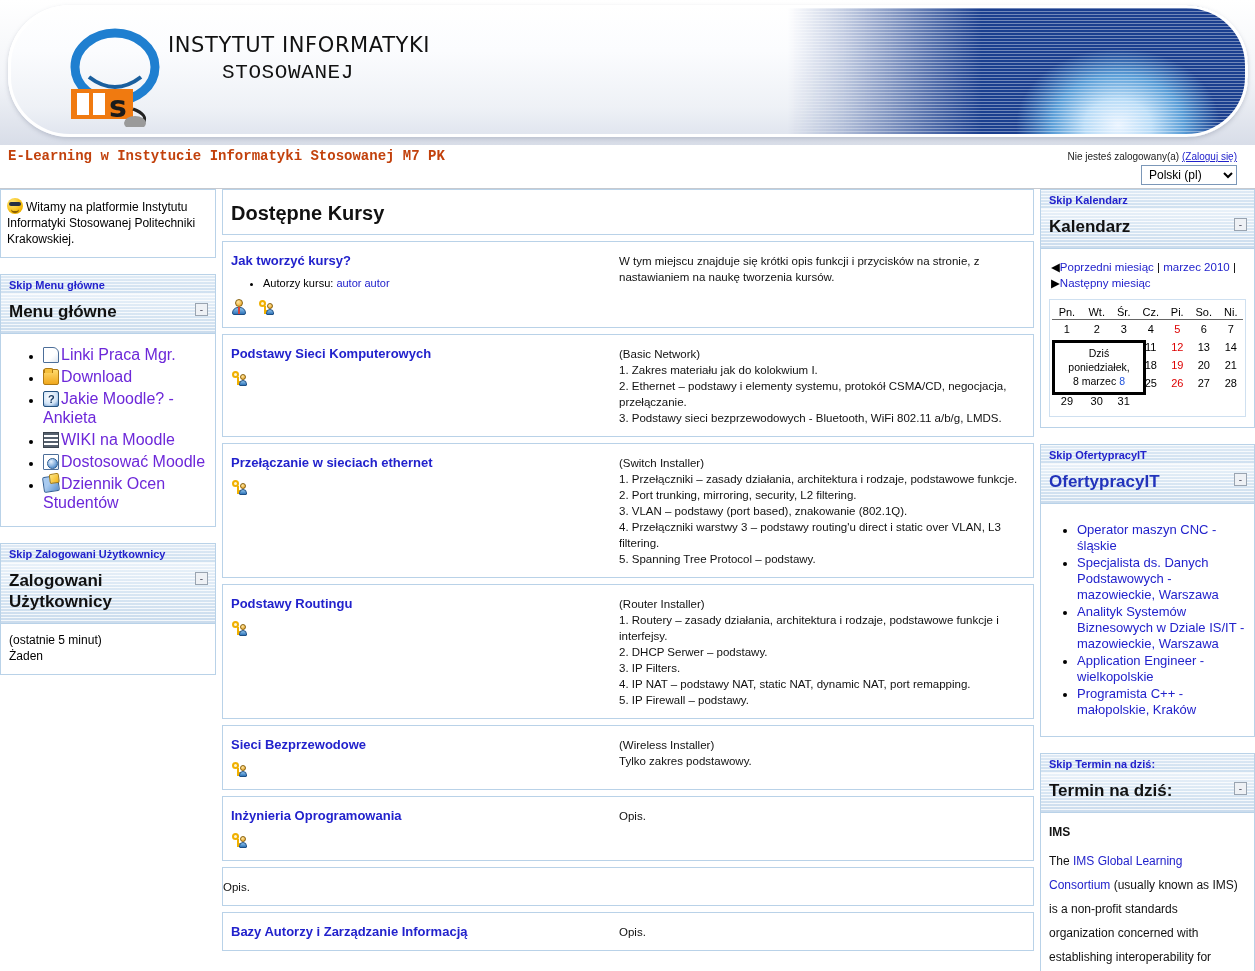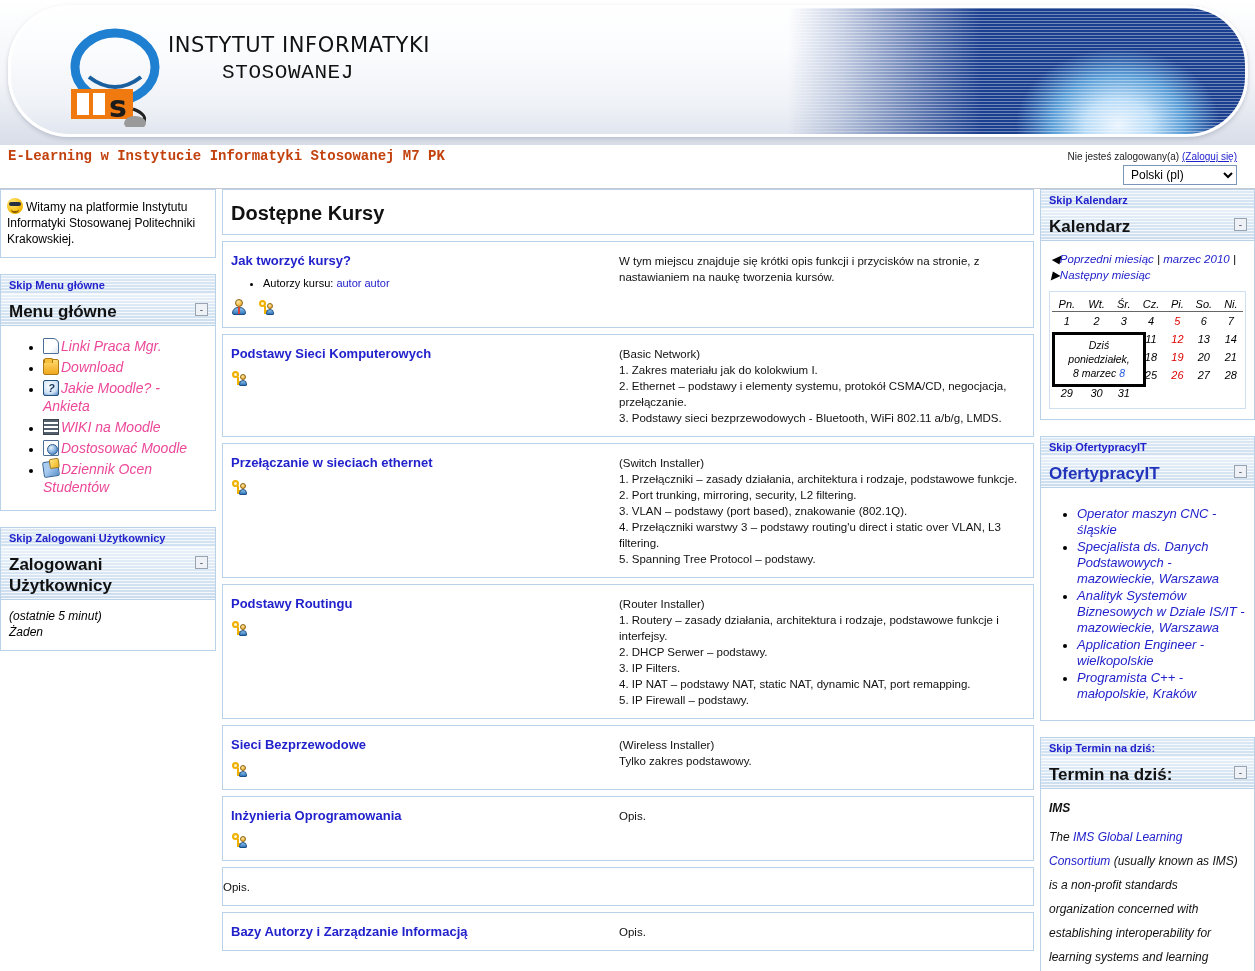--- a/index.html
+++ b/index.html
@@ -75,21 +75,21 @@
     white-space: nowrap;
     font-family: Liberation Mono, monospace;
   }
   #login-info {
     position: absolute; right: 18px; top: 6px;
     font-size: 10px; color: #222; white-space: nowrap;
   }
   #login-info a { color: #2222cc; }
   #lang-select {
     position: absolute; right: 18px; top: 20px;
-    width: 114px; height: 20px;
+    width: 96px; height: 20px;
     font-family: "Liberation Sans", sans-serif;
     font-size: 12px;
     border: 1px solid #7b97b8;
     background: #ffffff;
     color: #000;
     padding-left: 3px;
   }
 
   
   #page { position: relative; width: 1255px; height: 782px; }
@@ -112,41 +112,41 @@
       linear-gradient(to bottom, #dfeaf5 0%, #cfe0f0 100%);
     padding: 4px 8px 3px 8px;
     font-size: 11px; font-weight: bold; color: #2222cc;
     white-space: nowrap;
   }
   .block-head {
     position: relative;
     background:
       repeating-linear-gradient(to bottom, rgba(255,255,255,0.78) 0px, rgba(255,255,255,0.78) 1px, rgba(0,0,0,0) 1px, rgba(0,0,0,0) 3px),
       linear-gradient(to bottom, #e9f1f9 0%, #d8e6f3 50%, #cbdced 100%);
-    padding: 7px 26px 3px 8px;
+    padding: 7px 26px 11px 8px;
     border-bottom: 1px solid #b9d2e8;
   }
   .block-head-title {
     font-size: 17px; font-weight: bold; color: #111;
     line-height: 21px;
   }
   .block-head-title.blue { color: #2233bb; }
   .hide-btn {
     position: absolute; right: 7px; top: 9px;
     width: 13px; height: 13px;
     border: 1px solid #9aa4b0;
     background: #eef1f5;
     color: #556; font-size: 10px; line-height: 11px; text-align: center;
   }
-  .block-body { padding: 8px 8px 10px 8px; background: #fff; font-style: italic; }
+  .block-body { padding: 8px 8px 10px 8px; background: #fff; }
 
   
   ul.menu-list { list-style: disc; margin: 4px 0 2px 0; padding-left: 34px; }
   ul.menu-list li { margin-bottom: 3px; line-height: 17px; }
-  ul.menu-list li a { color: #ec4899; text-decoration: none; font-size: 14px; }
+  ul.menu-list li a { color: #6d28d9; text-decoration: none; font-size: 16px; }
   .mini-icon { display: inline-block; width: 16px; height: 15px; vertical-align: -3px; margin-right: 2px; position: relative; }
 
   .smiley {
     display: inline-block; width: 16px; height: 16px; border-radius: 50%;
     background: radial-gradient(circle at 35% 30%, #ffe87a, #f3b600 70%, #c98b00 100%);
     vertical-align: -3px; margin-right: 3px; position: relative;
   }
   .smiley::before {
     content: ""; position: absolute; left: 2px; top: 4px; width: 12px; height: 4px;
     background: #243042; border-radius: 2px;

